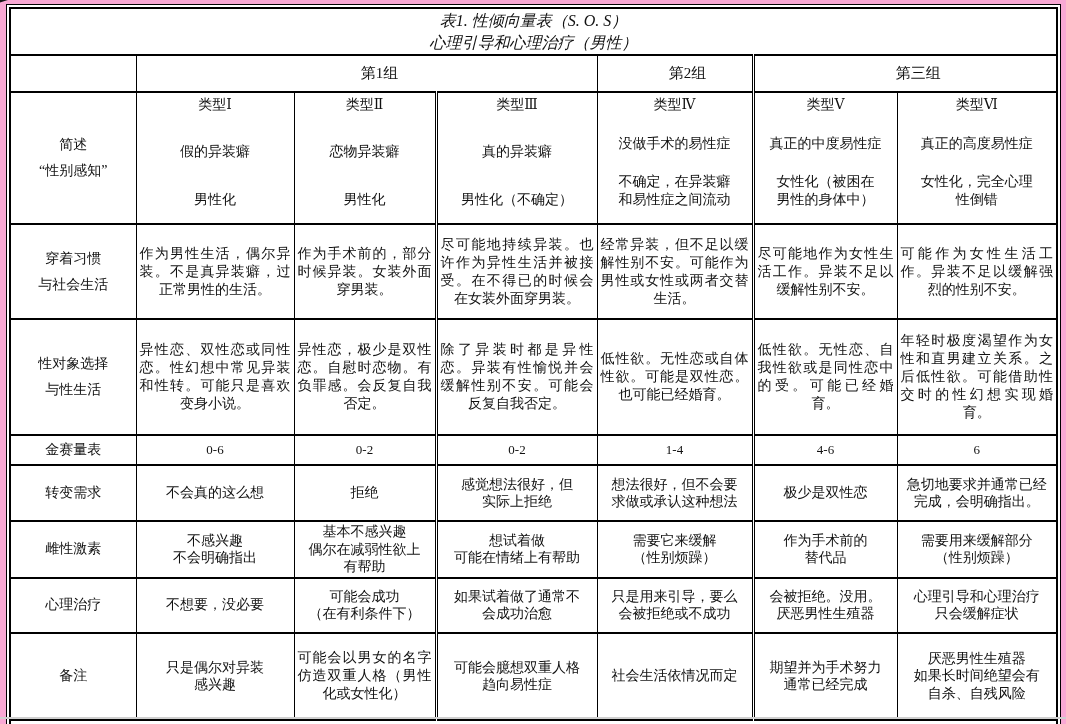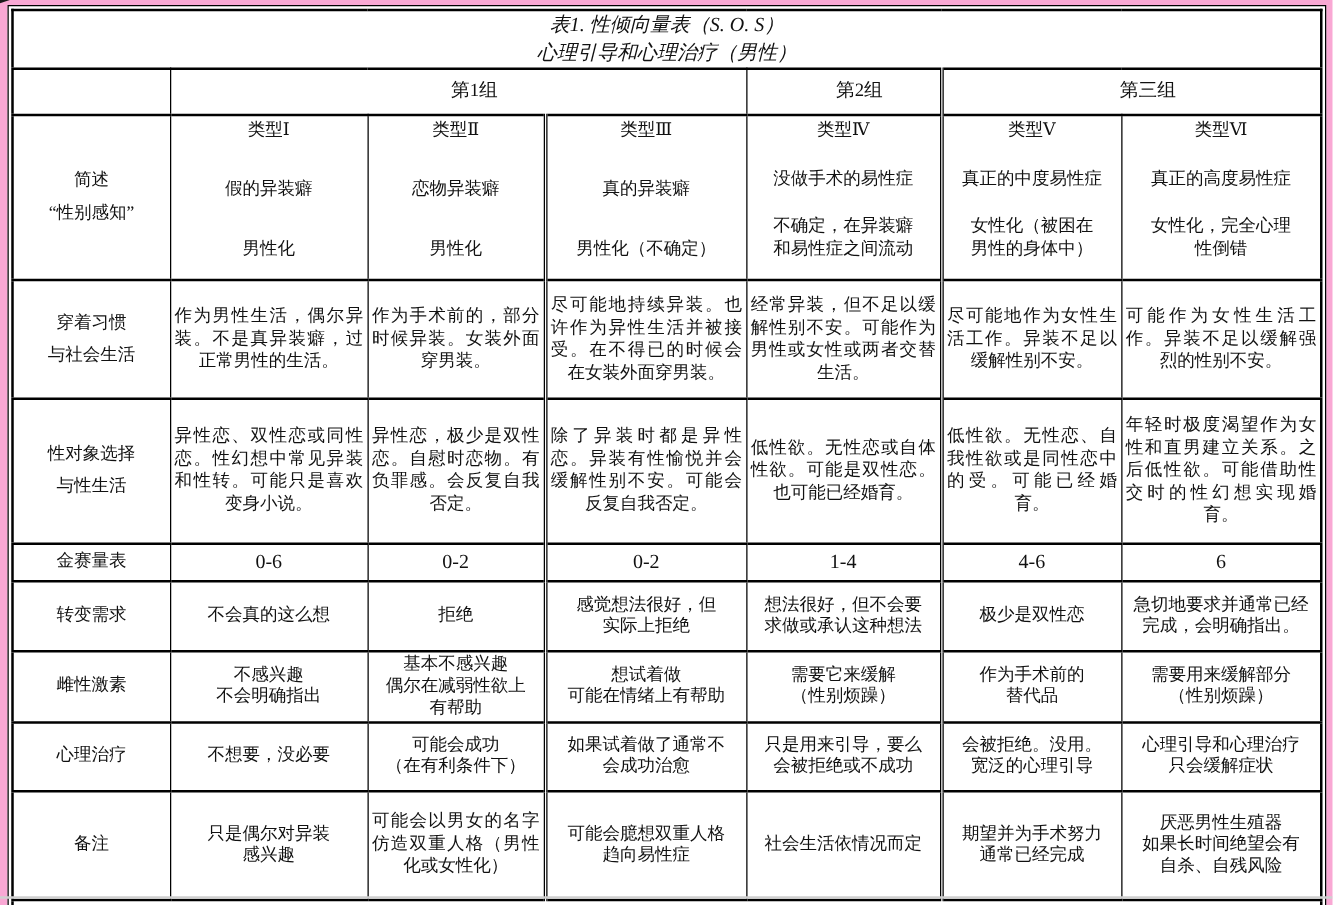--- a/index.html
+++ b/index.html
@@ -42,21 +42,21 @@
   .r-estr td{height:52px;}
   .r-psych td{height:51px;}
   .r-notes td{height:83px;}
   .r-foot td{height:37px;}
   
   .c-title{text-align:center;font-style:italic;font-size:16px;line-height:1.35;}
   .cen{text-align:center;white-space:pre-line;}
   .lbl{text-align:center;white-space:pre-line;line-height:1.85;font-size:14px;}
   .grp{text-align:center;font-size:15px;padding-left:29px;}
   .just{text-align:justify;text-align-last:center;white-space:normal;line-height:1.28;}
-  .kin{text-align:center;font-size:16px;}
+  .kin{text-align:center;font-size:13px;}
   .tc{
     height:112px;display:flex;flex-direction:column;
     justify-content:space-between;align-items:center;
     text-align:center;padding:2px 0 14px 0;white-space:pre-line;
   }
   .foot{text-align:left;padding:2px 6px;line-height:1.3;white-space:normal;}
 </style>
 </head>
 <body>
 
@@ -205,21 +205,21 @@
       <tr class="r-psych">
         <td class="lbl">心理治疗</td>
         <td class="cen">不想要，没必要</td>
         <td class="cen">可能会成功
 （在有利条件下）</td>
         <td class="cen dbl">如果试着做了通常不
 会成功治愈</td>
         <td class="cen">只是用来引导，要么
 会被拒绝或不成功</td>
         <td class="cen dbl">会被拒绝。没用。
-宽泛的心理引导</td>
+厌恶男性生殖器</td>
         <td class="cen">心理引导和心理治疗
 只会缓解症状</td>
       </tr>
 
       <tr class="r-notes">
         <td class="lbl">备注</td>
         <td class="cen">只是偶尔对异装
 感兴趣</td>
         <td class="just">可能会以男女的名字仿造双重人格（男性化或女性化）</td>
         <td class="cen dbl">可能会臆想双重人格

